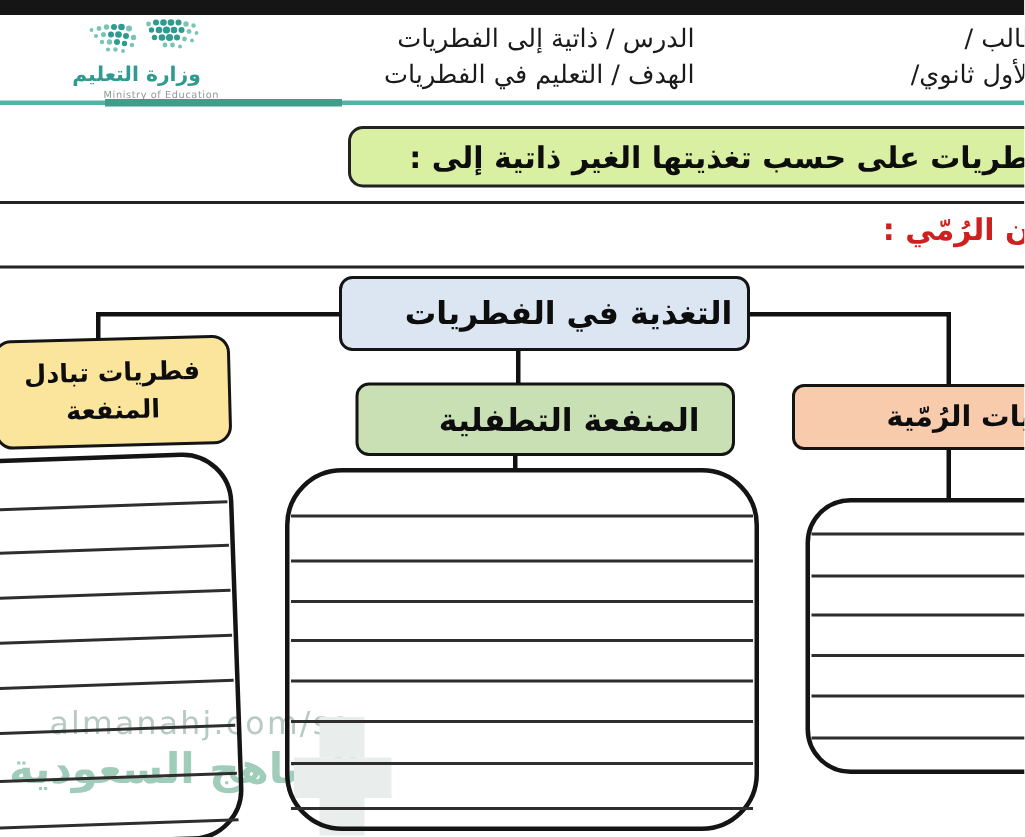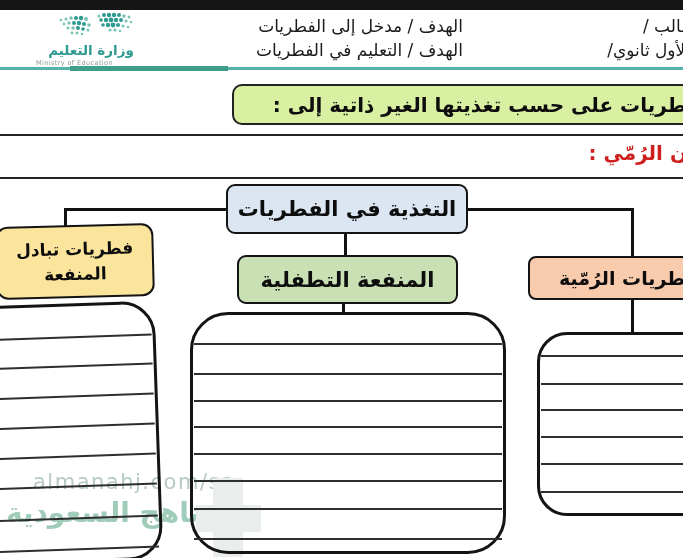--- a/index.html
+++ b/index.html
@@ -11,32 +11,32 @@
   
   .top-bar{left:0;top:0;width:683px;height:10px;background:#151515;}
   
   .hdr-center{right:220px;top:14px;text-align:right;direction:rtl;font-size:17px;line-height:24px;color:#1a1a1a;white-space:nowrap;}
   .hdr-student{right:-22px;top:16px;direction:rtl;font-size:17px;color:#1a1a1a;white-space:nowrap;}
   .hdr-grade{right:-7px;top:40px;direction:rtl;font-size:17px;color:#1a1a1a;white-space:nowrap;}
   .teal-line{left:0;top:67px;width:683px;height:3px;background:#56b1a8;}
   .teal-seg{left:70px;top:66px;width:158px;height:5px;background:#3f9e8a;}
   .moe-dots{left:55px;top:12px;width:80px;height:30px;}
   .moe-ar{left:44px;top:42px;width:94px;text-align:center;direction:rtl;font-size:13.5px;font-weight:bold;color:#2f9a90;white-space:nowrap;}
-  .moe-en{left:36px;top:59px;width:110px;text-align:left;font-size:6.5px;letter-spacing:.4px;color:#8a9a96;white-space:nowrap;}
+  .moe-en{left:36px;top:59px;width:110px;text-align:right;font-size:6.5px;letter-spacing:.4px;color:#8a9a96;white-space:nowrap;}
   
   .banner{left:232px;top:84px;width:556px;height:41px;background:#d9f0a2;border:2px solid #222;border-radius:10px;
     direction:rtl;text-align:left;padding:0 14px 0 46px;box-sizing:border-box;line-height:38px;
     font-size:20px;font-weight:bold;white-space:nowrap;color:#0d0d0d;}
   .rule{left:0;width:683px;height:2px;background:#232323;}
   .prompt-red{right:-4px;top:141px;direction:rtl;font-size:20px;font-weight:bold;color:#cf2020;white-space:nowrap;}
   
   .conn{background:#111;}
   
   .label-box{border:2.5px solid #141414;border-radius:9px;display:flex;align-items:center;justify-content:center;
-    direction:rtl;font-weight:bold;text-align:center;color:#0d0d0d;z-index:1;}
+    direction:rtl;font-weight:bold;text-align:center;color:#0d0d0d;z-index:1;padding-left:32px;}
   .root-box{left:226px;top:184px;width:238px;height:46px;background:#dbe6f2;font-size:21px;}
   .mid-box{left:237px;top:255px;width:217px;height:45px;background:#c8e0b4;font-size:21px;}
   .yellow-box{left:-4px;top:225px;width:158px;height:73px;background:#fbe49c;font-size:17px;line-height:1.45;
     border-radius:12px;transform:rotate(-1.5deg);padding:0 8px;box-sizing:border-box;}
   .salmon-box{left:528px;top:256px;width:212px;height:40px;background:#f8cbad;font-size:19px;border-radius:8px;}
   
   .lines-box{position:absolute;border:3px solid #141414;background:transparent;z-index:1;}
   .lb-left{left:-30px;top:303px;width:183px;height:253px;border-radius:34px;transform:rotate(-2deg);transform-origin:60% 50%;}
   .lb-mid{left:190px;top:312px;width:310px;height:236px;border-radius:38px;}
   .lb-right{left:537px;top:332px;width:190px;height:178px;border-radius:30px;}
@@ -101,21 +101,21 @@
         <circle cx="22" cy="21" r="1.5"></circle>
         <circle cx="27" cy="22" r="1.3"></circle>
     </g>
   </svg>
   <div class="abs moe-ar">وزارة التعليم</div>
   <div class="abs moe-en">Ministry of Education</div>
   <div class="abs teal-line"></div>
   <div class="abs teal-seg"></div>
 
   <div class="abs hdr-center">
-    <div>الهدف / مدخل إلى الفطريات</div>
+    <div>الدرس / ذاتية إلى الفطريات</div>
     <div>الهدف / التعليم في الفطريات</div>
   </div>
   <div class="abs hdr-student">الطالب /</div>
   <div class="abs hdr-grade">الأول ثانوي/</div>
 
   <div class="abs banner">قسم الفطريات على حسب تغذيتها الغير ذاتية إلى :</div>
 
   <div class="abs rule" style="top:134px;"></div>
   <div class="abs prompt-red">ن الرُمّي :</div>
   <div class="abs rule" style="top:177px;"></div>

